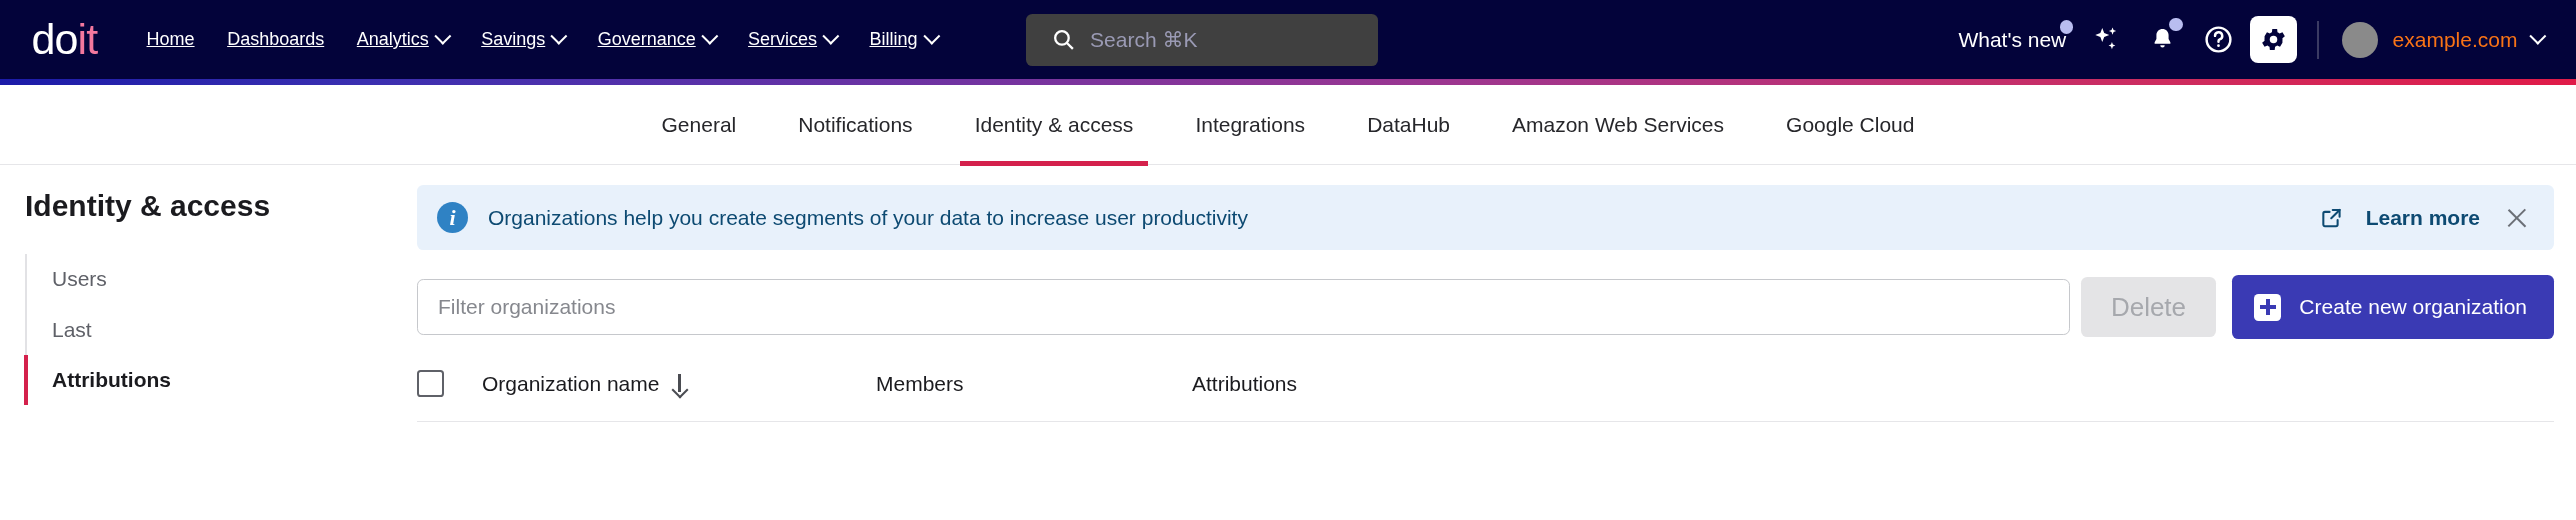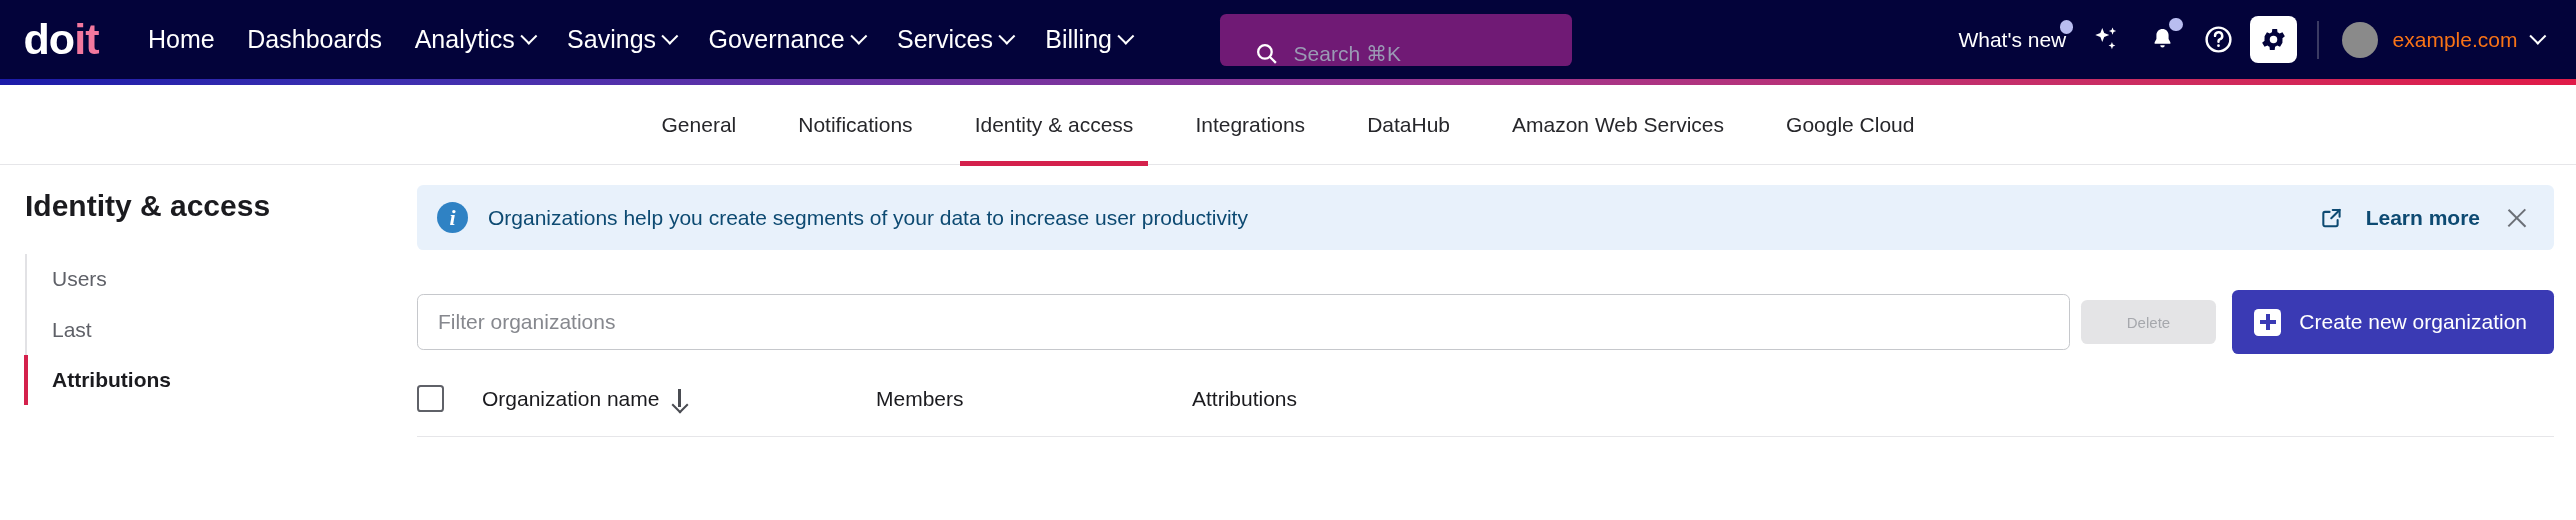--- a/index.html
+++ b/index.html
@@ -35,65 +35,67 @@
       #b83278 70%,
       #cd2c5f 84%,
       #e01b48 100%);
   }
 
   
   .logo {
     display: flex;
     align-items: baseline;
     font-size: 43px;
-    font-weight: bold;
+    font-weight: normal;
     letter-spacing: -0.9px;
     line-height: 1;
     margin-right: 33px;
     user-select: none;
+    margin-left: 8px;
   }
   .logo .do { color: #ffffff; }
   .logo .it { color: #f3789e; }
 
   
   .nav-links {
     display: flex;
     align-items: center;
     gap: 0px;
   }
   .nav-link {
     color: #ffffff;
-    font-size: 25px;
+    font-size: 18px;
     padding: 7.2px 16.3px;
     display: flex;
     align-items: center;
     gap: 8.1px;
     white-space: nowrap;
     cursor: pointer;
     border-radius: 3.6px;
+    text-decoration: underline;
   }
   .chev {
     display: inline-block;
     width: 11.7px;
     height: 11.7px;
     border-right: 2.3px solid #ffffff;
     border-bottom: 2.3px solid #ffffff;
     transform: rotate(45deg) translate(-2.7px, -2.7px);
   }
 
   
   .search-box {
     margin-left: 72px;
     width: 352px;
     height: 52px;
-    background: #701a75;
+    background: #404040;
     border-radius: 6.3px;
     display: flex;
-    align-items: flex-end;
-    padding: 0 34px;
+    align-items: center;
+    padding: 0 25px;
     gap: 14.5px;
     cursor: text;
   }
   .search-placeholder {
     color: #9a9ab4;
     font-size: 21px;
   }
 
   
   .right-cluster {
@@ -305,46 +307,46 @@
     height: 2.3px;
     background: #6b6f76;
   }
   .close-x::before { transform: rotate(45deg); }
   .close-x::after  { transform: rotate(-45deg); }
 
   
   .toolbar {
     display: flex;
     align-items: center;
-    margin-top: 40px;
+    margin-top: 25px;
     gap: 11px;
   }
   .filter-input {
     flex: 1;
     height: 56px;
     border: 1.8px solid #c6c8cc;
     border-radius: 6.3px;
     display: flex;
     align-items: center;
     padding: 0 20px;
     background: #ffffff;
     cursor: text;
   }
   .filter-placeholder {
     color: #86888e;
     font-size: 21px;
   }
   .btn-delete {
-    height: 44px;
+    height: 60px;
     min-width: 135px;
     background: #e4e4e6;
     color: #a6a8ad;
     border: none;
     border-radius: 6.3px;
-    font-size: 15px;
+    font-size: 26px;
     font-family: inherit;
     cursor: default;
     padding: 0 25px;
   }
   .btn-create {
     height: 64px;
     background: #3a3ab4;
     color: #ffffff;
     border: none;
     border-radius: 6.3px;

